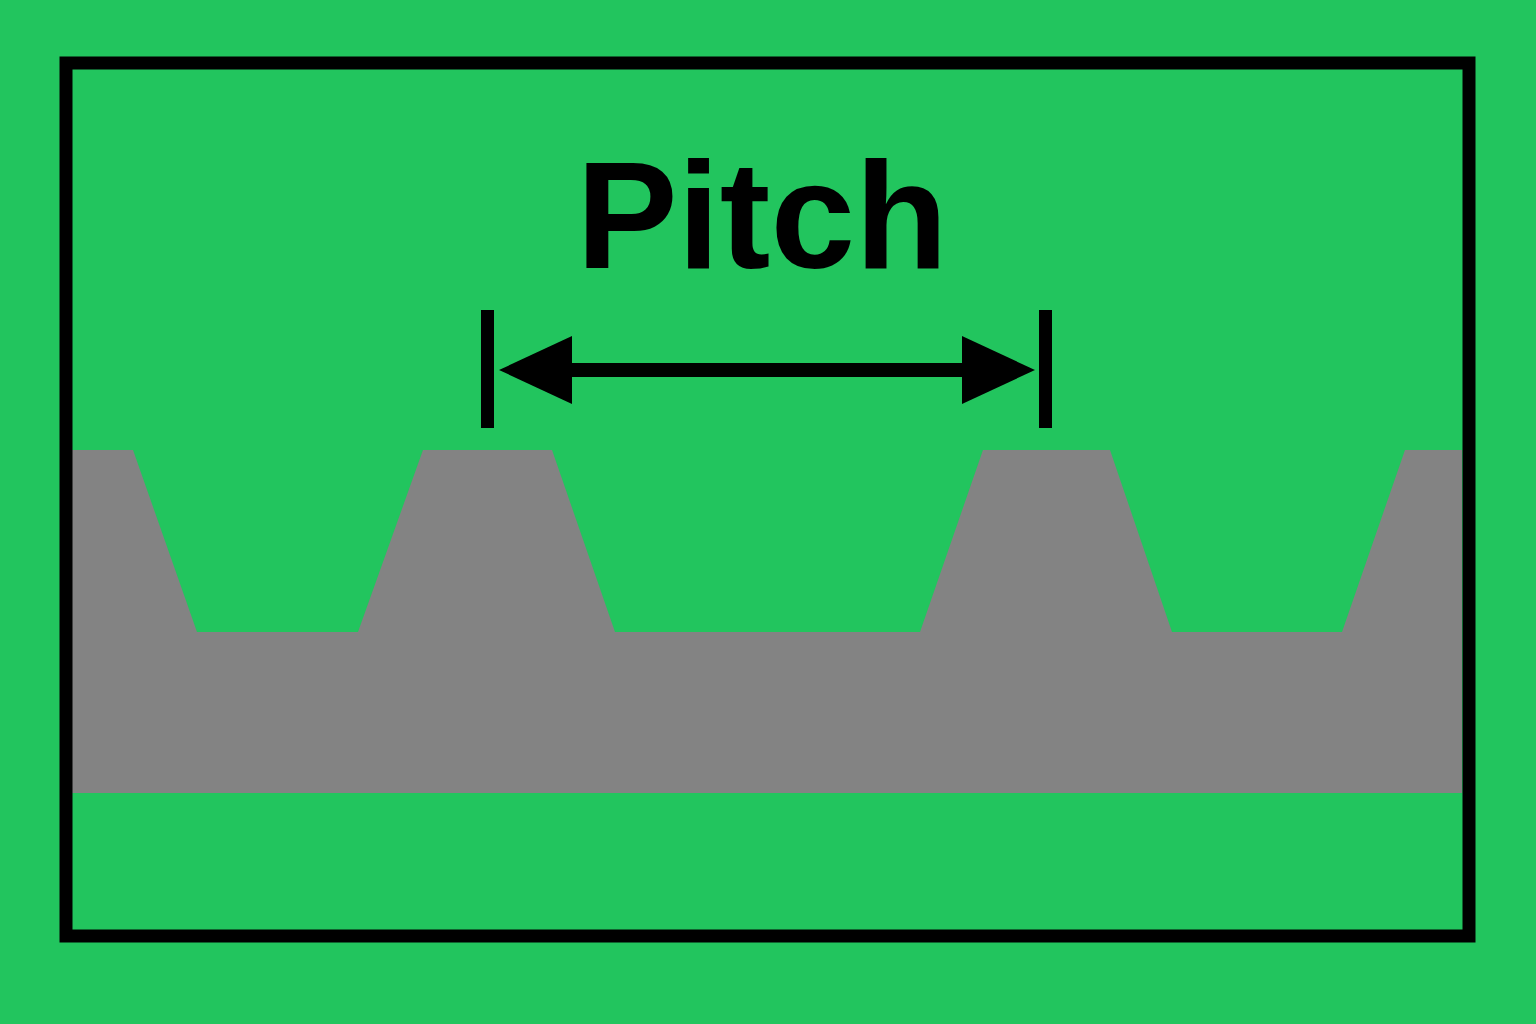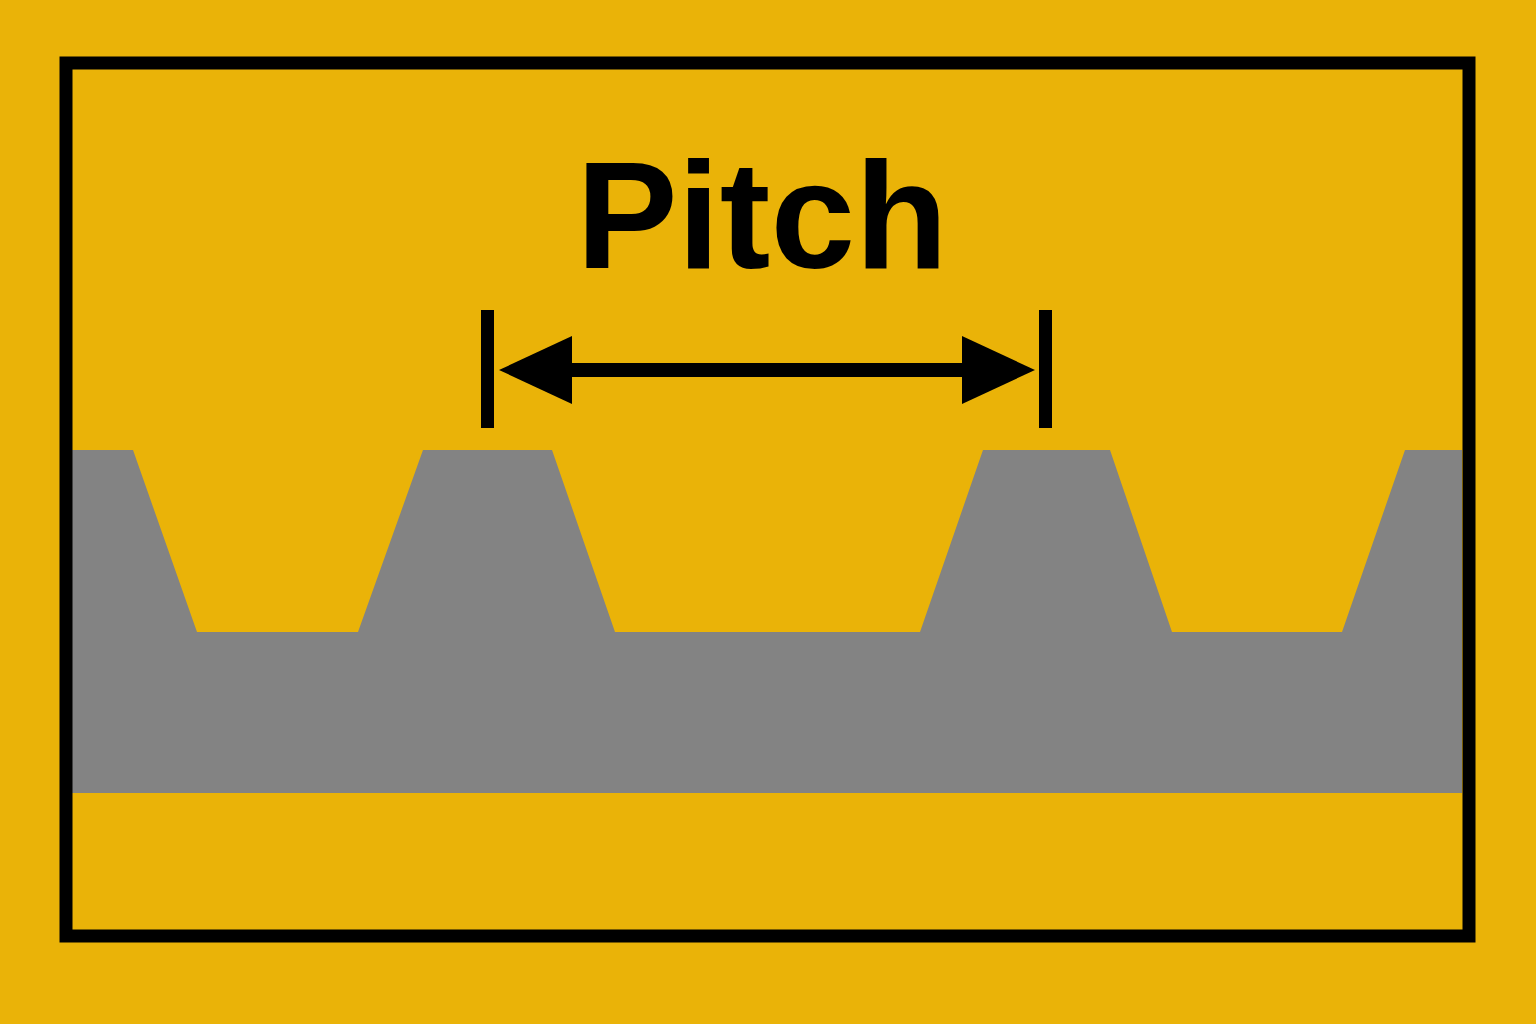--- a/index.html
+++ b/index.html
@@ -5,21 +5,21 @@
   html, body {
     margin: 0;
     padding: 0;
     background: #ffffff;
     font-family: "Liberation Sans", sans-serif;
   }
   .canvas {
     position: relative;
     width: 1536px;
     height: 1024px;
-    background: #eab308;
+    background: #22c55e;
     overflow: hidden;
   }
   .canvas svg {
     display: block;
     width: 1536px;
     height: 1024px;
   }
   .pitch-text {
     font-family: "Liberation Sans", sans-serif;
     font-weight: bold;

